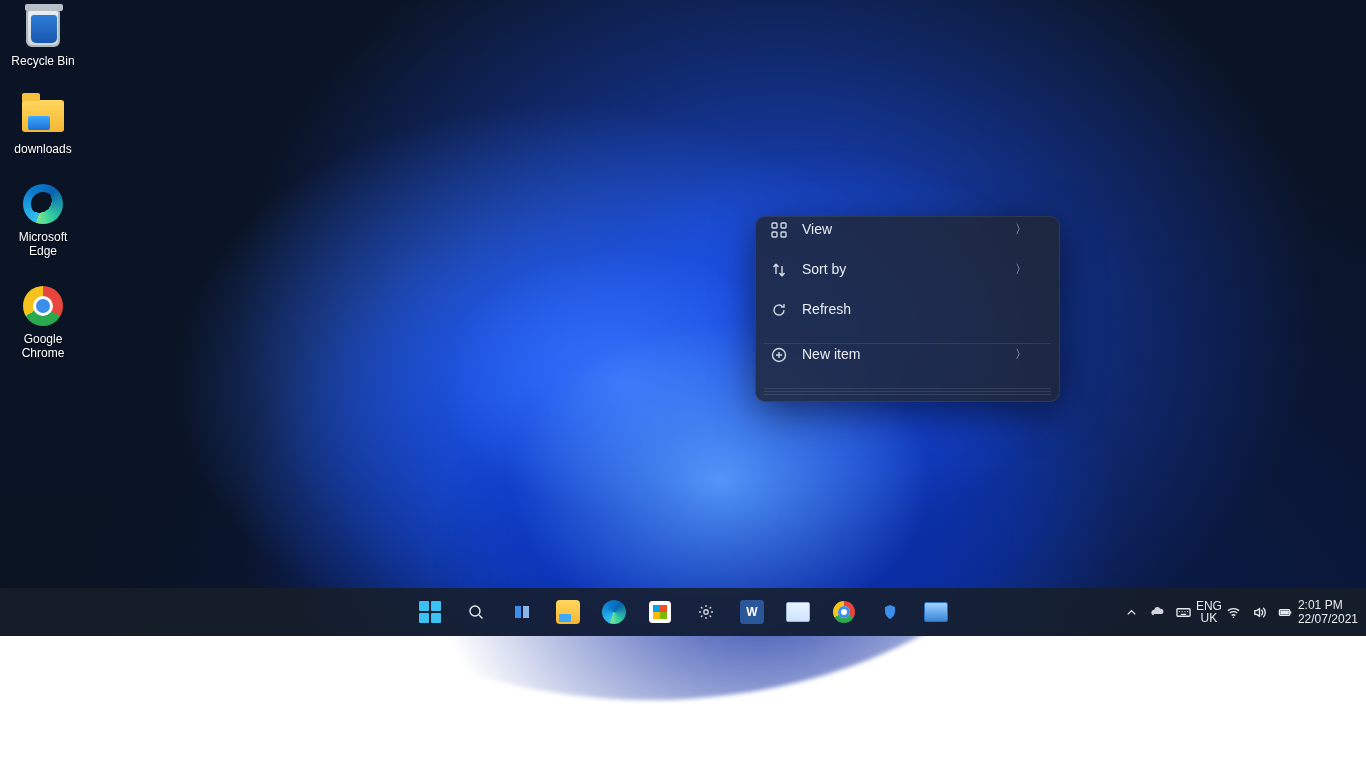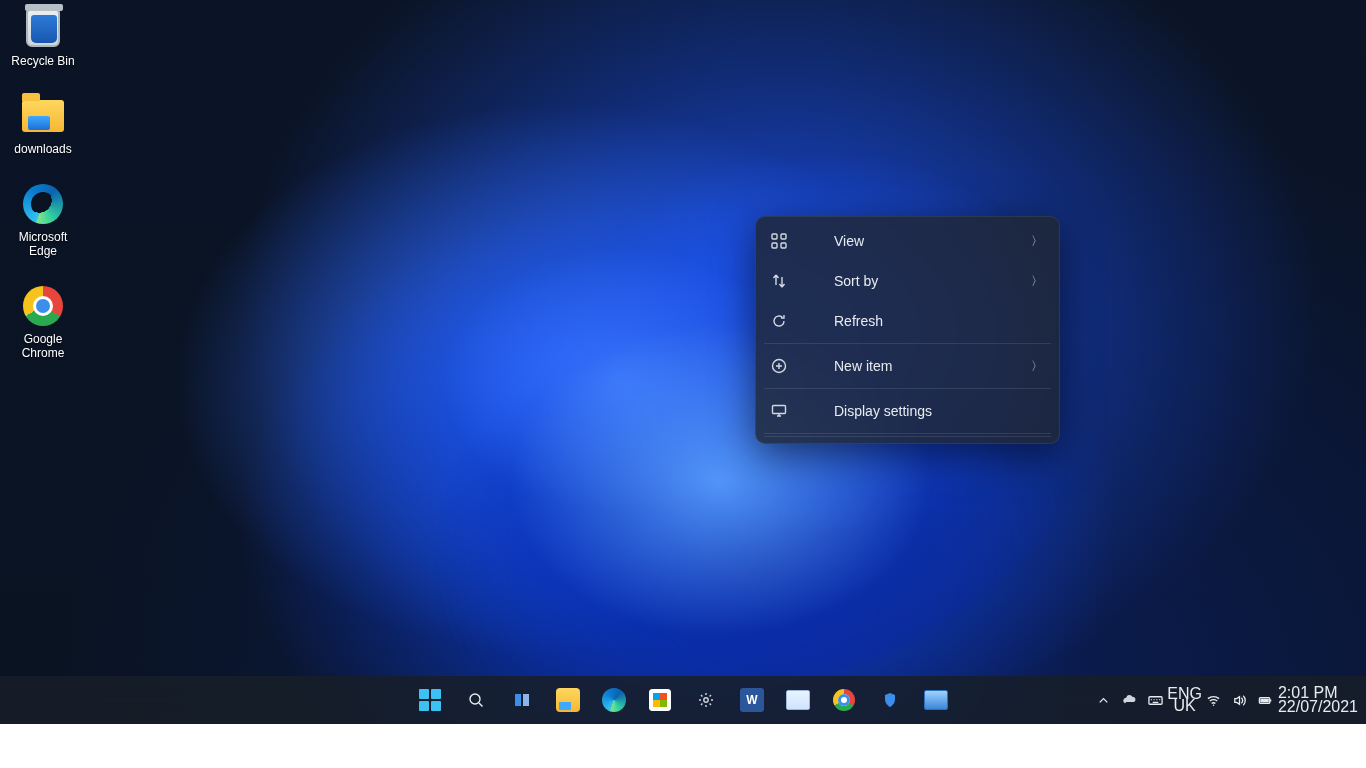--- a/index.html
+++ b/index.html
@@ -1,20 +1,20 @@
 <!DOCTYPE html>
 <html><head>
 <meta charset="utf-8">
 <style>
   * { margin:0; padding:0; box-sizing:border-box; font-family:"Segoe UI",Arial,sans-serif; }
   html,body { width:1366px; height:768px; overflow:hidden; }
 
   
   #desktop {
-    position:relative; width:1366px; height:724px;
+    position:relative; width:1366px; height:636px;
     background:
       radial-gradient(800px 600px at 680px 520px, #0b3ed9 0%, #0b3ed9 5%, transparent 55%),
       radial-gradient(700px 500px at 560px 380px, #2e6cff 0%, transparent 55%),
       radial-gradient(900px 700px at 780px 300px, #1848d4 0%, transparent 60%),
       radial-gradient(1200px 900px at 900px 700px, #0a1d58 0%, transparent 70%),
       linear-gradient(180deg,#0b1426 0%, #0a1322 100%);
   }
   #desktop::before{
     content:""; position:absolute; left:200px; top:60px; width:900px; height:640px;
     background:
@@ -49,40 +49,40 @@
   .i-shield{position:absolute;right:-4px;bottom:-4px;width:18px;height:20px;background:linear-gradient(135deg,#ffd22e 50%,#2e7bd8 50%);border-radius:3px 3px 50% 50%;}
 
   
   #ctx {
     position:absolute; left:755px; top:216px; width:305px;
     background:rgba(32,38,50,.82); backdrop-filter:blur(20px);
     border:1px solid rgba(255,255,255,.08); border-radius:10px;
     box-shadow:0 10px 40px rgba(0,0,0,.55);
     padding:4px 0; color:#e8ecef; font-size:14px;
   }
-  .mi { display:flex; align-items:center; height:40px; padding:0 16px 0 14px; position:relative;gap:32px; }
+  .mi { display:flex; align-items:flex-start; height:40px; padding:0 32px 0 14px; position:relative; }
   .mi .ic{width:18px;height:18px;margin-right:14px;flex:none;display:flex;align-items:center;justify-content:center;opacity:.9;}
   .mi .lbl{flex:1;}
   .mi .accel{font-size:12px;color:#c8cdd2;}
   .mi .chev{font-size:12px;color:#c8cdd2;margin-left:8px;}
   .sep{height:1px;margin:2px 8px;background:rgba(255,255,255,.1);}
   svg{width:16px;height:16px;stroke:#e8ecef;stroke-width:1.4;fill:none;}
 
   
   #taskbar{position:absolute;left:0;bottom:0;width:1366px;height:48px;background:rgba(24,30,40,.85);backdrop-filter:blur(20px);display:flex;align-items:center;}
   #tb-center{position:absolute;left:50%;transform:translateX(-50%);display:flex;gap:6px;align-items:center;}
   .tb{width:40px;height:40px;border-radius:4px;display:flex;align-items:center;justify-content:center;}
   .tb .g{width:26px;height:26px;display:flex;align-items:center;justify-content:center;}
   .tb-start{display:grid;grid-template-columns:1fr 1fr;grid-template-rows:1fr 1fr;gap:2px;width:22px;height:22px;}
   .tb-start div:nth-child(1){background:#3cc2f2;} .tb-start div:nth-child(2){background:#3cc2f2;}
   .tb-start div:nth-child(3){background:#3cc2f2;} .tb-start div:nth-child(4){background:#3cc2f2;}
   .tb-start{filter:hue-rotate(0);}
   .tb-start div{border-radius:1px;} 
 
-  #tb-right{position:absolute;right:8px;display:flex;align-items:center;gap:4px;color:#e8ecef;font-size:16px;}
+  #tb-right{position:absolute;right:8px;display:flex;align-items:center;gap:4px;color:#e8ecef;font-size:12px;}
   #tb-right .stack{display:flex;align-items:center;gap:10px;}
   #lang{line-height:12px;text-align:center;}
   #clock{line-height:14px;text-align:left;}
   .sys-ic{width:16px;height:16px;display:flex;align-items:center;justify-content:center;}
   .sys-ic svg{width:15px;height:15px;}
 
   
   .app-sq{width:24px;height:24px;border-radius:4px;}
   .app-explorer{background:linear-gradient(180deg,#ffd75e,#f6b733);position:relative;}
   .app-explorer::after{content:"";position:absolute;bottom:2px;left:3px;width:12px;height:8px;background:#3fa9ff;border-radius:1px;}
@@ -178,29 +178,20 @@
             <circle cx="8" cy="8" r="6.5"></circle>
             <path d="M8 5v6M5 8h6"></path>
           </svg>
         </span>
       <span class="lbl">New item</span>
       <span class="chev">〉</span>
     </div>
 
     <div class="sep"></div>
 
-    <div class="mi">
-      <span class="ic">
-          <svg viewBox="0 0 16 16">
-            <rect x="1.5" y="2.5" width="13" height="8" rx="1"></rect>
-            <path d="M6 13h4M8 10.5v2.5"></path>
-          </svg>
-        </span>
-      <span class="lbl">Display settings</span>
-    </div>
 
 
     <div class="sep"></div>
 
 
     <div class="sep"></div>
 
 
   </div>
 

